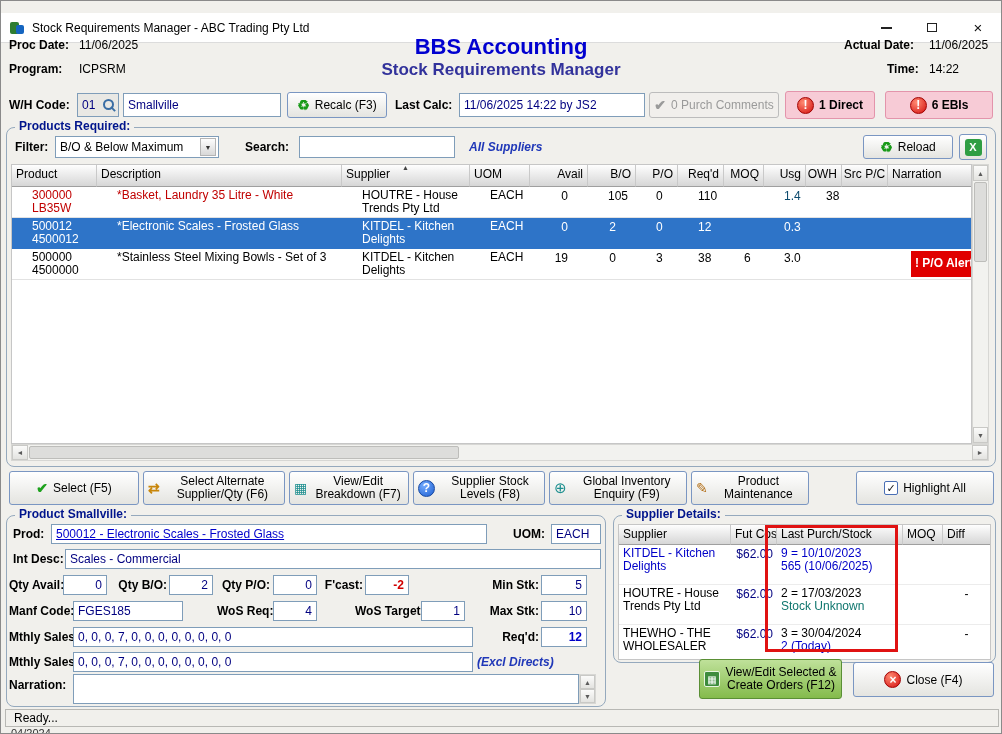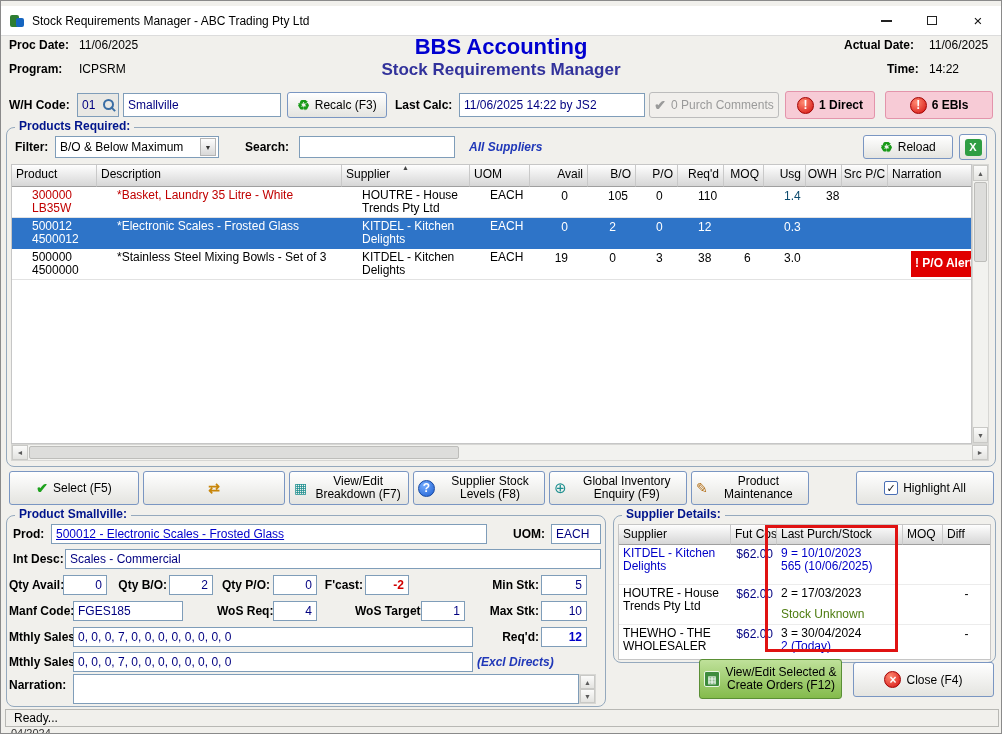--- a/index.html
+++ b/index.html
@@ -3,33 +3,33 @@
 <meta charset="utf-8">
 <style>
   * { margin:0; padding:0; box-sizing:border-box; }
   body { width:1002px; height:734px; font-family:"Liberation Sans", sans-serif; font-size:12px; color:#000; background:#fff; overflow:hidden; }
   .window { position:relative; width:1002px; height:734px; background:#f1f0ec; border:1px solid #8a8a8a; overflow:hidden; }
   .abs { position:absolute; }
   .lbl { font-weight:bold; color:#000; white-space:nowrap; }
   .val { color:#000; white-space:nowrap; }
   .navy { color:#000080; }
   .t-blue { color:#0000C8; }
-  .t-red { color:#4d7c0f;margin-top:8px; }
+  .t-red { color:#0f766e; }
   .fld { background:#fff; border:1px solid #7f9db9; color:#000080; padding:1px 4px; display:flex; align-items:center; height:22px; font-size:12px; overflow:hidden; white-space:nowrap; }
   .num { justify-content:flex-end; }
   input.fld { display:block; }
   .btn { display:flex; align-items:center; justify-content:center; gap:5px; border:1px solid #7a96c2; border-radius:3px; background:linear-gradient(#ffffff,#e4e4e0); font-size:12px; color:#000; text-align:center; cursor:default; padding:2px 4px; }
   .btn-label { line-height:13px; }
   .btn.pink { background:#f7cbd6; border:1px solid #e394ab; font-weight:bold; }
   .btn.disabled { background:#f1efec; border-color:#bcbcbc; color:#9a9a9a; }
   .btn.green { background:linear-gradient(#bfe19a,#84bb4c); border:1px solid #5a8f35; }
   .groupbox { position:absolute; border:1px solid #95a9bd; border-radius:8px; }
   .legend { position:absolute; top:-9px; left:8px; background:#f1f0ec; padding:0 4px; color:#00148C; font-weight:bold; font-size:12px; white-space:nowrap; }
   
-  .titlebar { position:absolute; left:0; top:5px; right:0; height:30px; background:#fff; border-bottom:1px solid #dcdcdc; display:flex; align-items:center; padding-left:8px; }
+  .titlebar { position:absolute; left:0; top:12px; right:0; height:30px; background:#fff; border-bottom:1px solid #dcdcdc; display:flex; align-items:center; padding-left:8px; }
   .title-text { margin-left:7px; font-size:12px; color:#000; }
   .wctl { width:46px; height:29px; display:flex; align-items:center; justify-content:center; margin-left:0; }
   .wctls { margin-left:auto; display:flex; }
   .min-glyph { width:11px; height:2px; background:#222; }
   .max-glyph { width:10px; height:9px; border:1px solid #222; }
   .x-glyph { font-size:15px; color:#111; line-height:15px; }
   .appicon { width:16px; height:16px; position:relative; }
   .appicon-a { position:absolute; left:1px; top:2px; width:9px; height:12px; background:#2e7d32; border-radius:2px; }
   .appicon-b { position:absolute; left:7px; top:5px; width:8px; height:9px; background:#1565c0; border-radius:2px; }
   
@@ -313,20 +313,21 @@
         </div>
     </div>
   </div>
 
   <div class="btn abs" style="left:8px;top:470px;width:130px;height:34px">
     <span class="ic-check">✔</span>
     <span class="btn-label">Select (F5)</span>
   </div>
   <div class="btn abs" style="left:142px;top:470px;width:142px;height:34px">
     <span class="ic-swap">⇄</span>
+    <span class="btn-label">Select Alternate Supplier/Qty (F6)</span>
   </div>
   <div class="btn abs" style="left:288px;top:470px;width:120px;height:34px">
     <span class="ic-grid">▦</span>
     <span class="btn-label">View/Edit Breakdown (F7)</span>
   </div>
   <div class="btn abs" style="left:412px;top:470px;width:132px;height:34px">
     <span class="circ blue">
         <span>?</span>
       </span>
     <span class="btn-label">Supplier Stock Levels (F8)</span>

